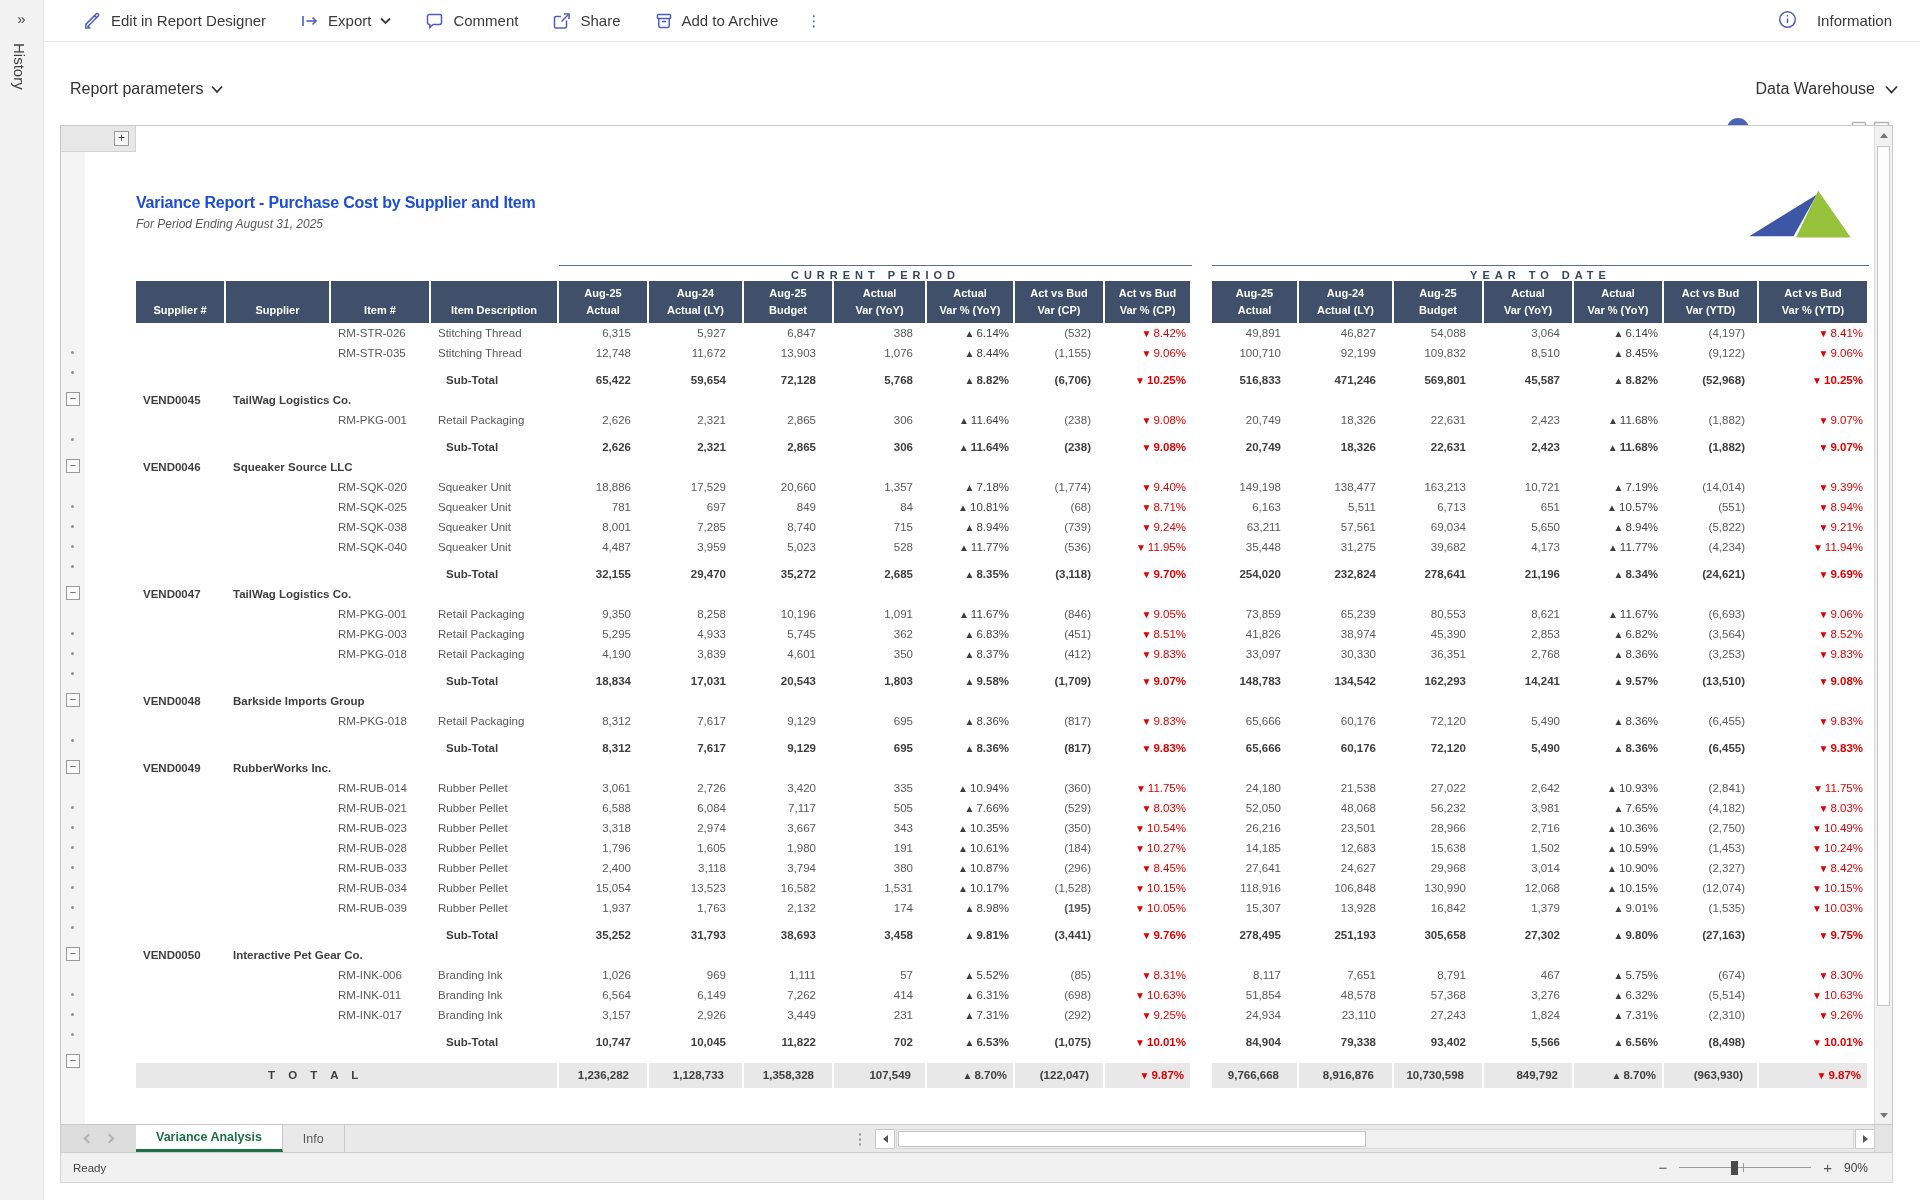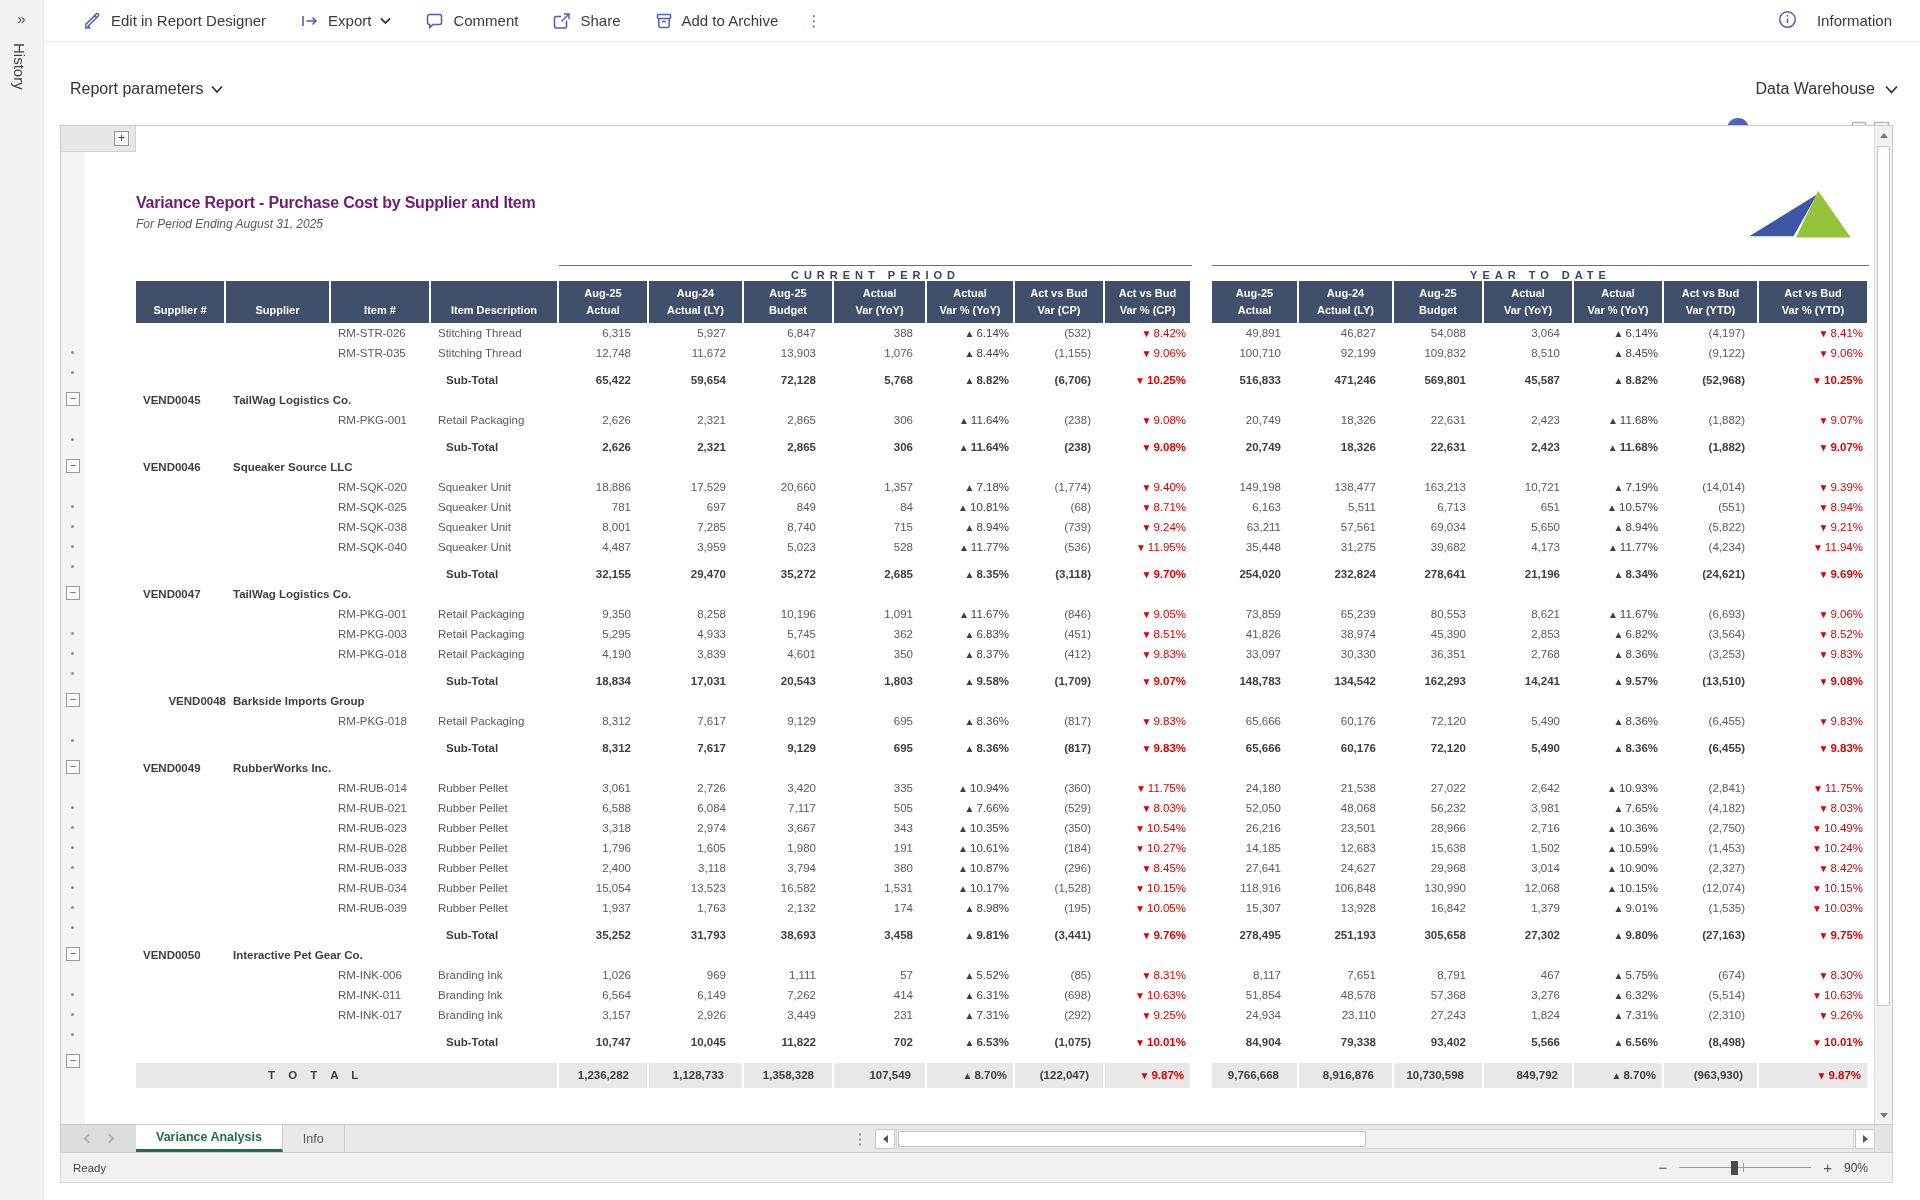--- a/index.html
+++ b/index.html
@@ -45,21 +45,21 @@
   .plus-box { position:absolute; right:6px; top:5px; width:15px; height:15px; background:#f6f6f6;
     border:1px solid #989898; color:#444; font-size:12px; line-height:12px; text-align:center; cursor:pointer; }
   .gutter { position:absolute; left:0; top:26px; bottom:0; width:75px; background:#fff; }
   .gutter::before { content:''; position:absolute; left:0; top:0; bottom:0; width:24px; background:#f4f4f4; }
   .gbox { position:absolute; left:5px; width:14px; height:14px; border:1px solid #9a9a9a;
     background:#fafafa; color:#555; font-size:11px; line-height:11px; text-align:center; cursor:pointer; }
   .gdot { position:absolute; left:10px; width:3px; height:3px; border-radius:50%; background:#909090; }
 
   .content { position:absolute; left:75px; top:0; right:18px; bottom:0; background:#fff;
     padding:68px 0 0 0; overflow:hidden; }
-  .rpt-title { font-size:16px; font-weight:bold; color:#701a75; letter-spacing:-0.2px; }
+  .rpt-title { font-size:16px; font-weight:bold; color:#1d4ed8; letter-spacing:-0.2px; }
   .rpt-entity { margin-top:5px; font-size:12.5px; font-weight:bold; color:#3e3e3e; }
   .rpt-period { margin-top:5px; font-size:12px; font-style:italic; color:#595959; }
   .rpt-head { position:relative; }
   .logo { position:absolute; right:22px; top:-8px; }
 
   
   #tbl { margin-top:28px; position:relative; }
   .trow { display:grid; }
   .grow { height:22px; }
   .gcell { align-self:end; text-align:center; font-size:11px; font-weight:bold; letter-spacing:5px;
@@ -611,21 +611,21 @@
             <div class="dcell kpct dn" style="grid-column: 11;"><span class="tri">▼</span>9.07%</div>
             <div class="dcell knum" style="grid-column: 13;">148,783</div>
             <div class="dcell knum" style="grid-column: 14;">134,542</div>
             <div class="dcell knum" style="grid-column: 15;">162,293</div>
             <div class="dcell kvar" style="grid-column: 16;">14,241</div>
             <div class="dcell kpct up" style="grid-column: 17;"><span class="tri">▲</span>9.57%</div>
             <div class="dcell kvar" style="grid-column: 18;">(13,510)</div>
             <div class="dcell kpct dn" style="grid-column: 19;"><span class="tri">▼</span>9.08%</div>
           </div>
           <div class="trow vrow" style="grid-template-columns: 90px 105px 100px 128px 90px 95px 90px 93px 88px 90px 87px 20px 87px 95px 90px 90px 90px 95px 110px;">
-            <div class="dcell tleft" style="grid-column: 1; text-align: right;">VEND0048</div>
+            <div class="dcell tleft" style="grid-column: 1;">VEND0048</div>
             <div class="dcell tleft supname" style="grid-column: 2 / span 3;">Barkside Imports Group</div>
           </div>
           <div class="trow irow" style="grid-template-columns: 90px 105px 100px 128px 90px 95px 90px 93px 88px 90px 87px 20px 87px 95px 90px 90px 90px 95px 110px;">
             <div class="dcell tleft" style="grid-column: 3;">RM-PKG-018</div>
             <div class="dcell tleft" style="grid-column: 4;">Retail Packaging</div>
             <div class="dcell knum" style="grid-column: 5;">8,312</div>
             <div class="dcell knum" style="grid-column: 6;">7,617</div>
             <div class="dcell knum" style="grid-column: 7;">9,129</div>
             <div class="dcell kvar" style="grid-column: 8;">695</div>
             <div class="dcell kpct up" style="grid-column: 9;"><span class="tri">▲</span>8.36%</div>
@@ -769,21 +769,21 @@
             <div class="dcell kpct dn" style="grid-column: 19;"><span class="tri">▼</span>10.15%</div>
           </div>
           <div class="trow irow" style="grid-template-columns: 90px 105px 100px 128px 90px 95px 90px 93px 88px 90px 87px 20px 87px 95px 90px 90px 90px 95px 110px;">
             <div class="dcell tleft" style="grid-column: 3;">RM-RUB-039</div>
             <div class="dcell tleft" style="grid-column: 4;">Rubber Pellet</div>
             <div class="dcell knum" style="grid-column: 5;">1,937</div>
             <div class="dcell knum" style="grid-column: 6;">1,763</div>
             <div class="dcell knum" style="grid-column: 7;">2,132</div>
             <div class="dcell kvar" style="grid-column: 8;">174</div>
             <div class="dcell kpct up" style="grid-column: 9;"><span class="tri">▲</span>8.98%</div>
-            <div class="dcell kvar" style="grid-column: 10;">(195)</div>
+            <div class="dcell kvar" style="grid-column: 10; font-weight: bold;">(195)</div>
             <div class="dcell kpct dn" style="grid-column: 11;"><span class="tri">▼</span>10.05%</div>
             <div class="dcell knum" style="grid-column: 13;">15,307</div>
             <div class="dcell knum" style="grid-column: 14;">13,928</div>
             <div class="dcell knum" style="grid-column: 15;">16,842</div>
             <div class="dcell kvar" style="grid-column: 16;">1,379</div>
             <div class="dcell kpct up" style="grid-column: 17;"><span class="tri">▲</span>9.01%</div>
             <div class="dcell kvar" style="grid-column: 18;">(1,535)</div>
             <div class="dcell kpct dn" style="grid-column: 19;"><span class="tri">▼</span>10.03%</div>
           </div>
           <div class="trow srow" style="grid-template-columns: 90px 105px 100px 128px 90px 95px 90px 93px 88px 90px 87px 20px 87px 95px 90px 90px 90px 95px 110px;">

